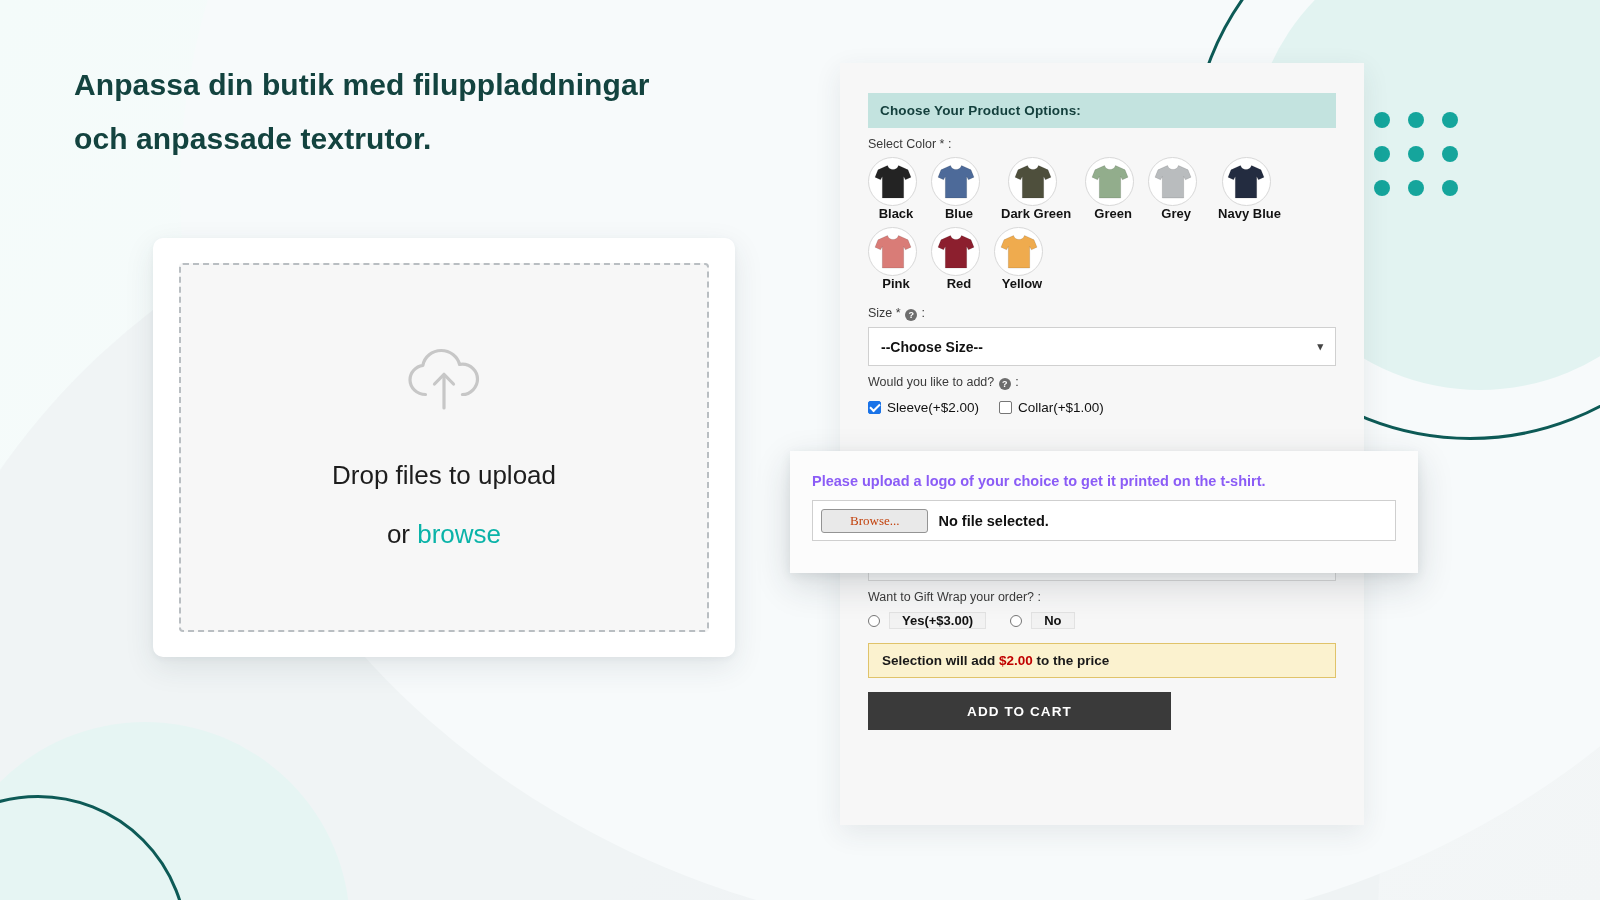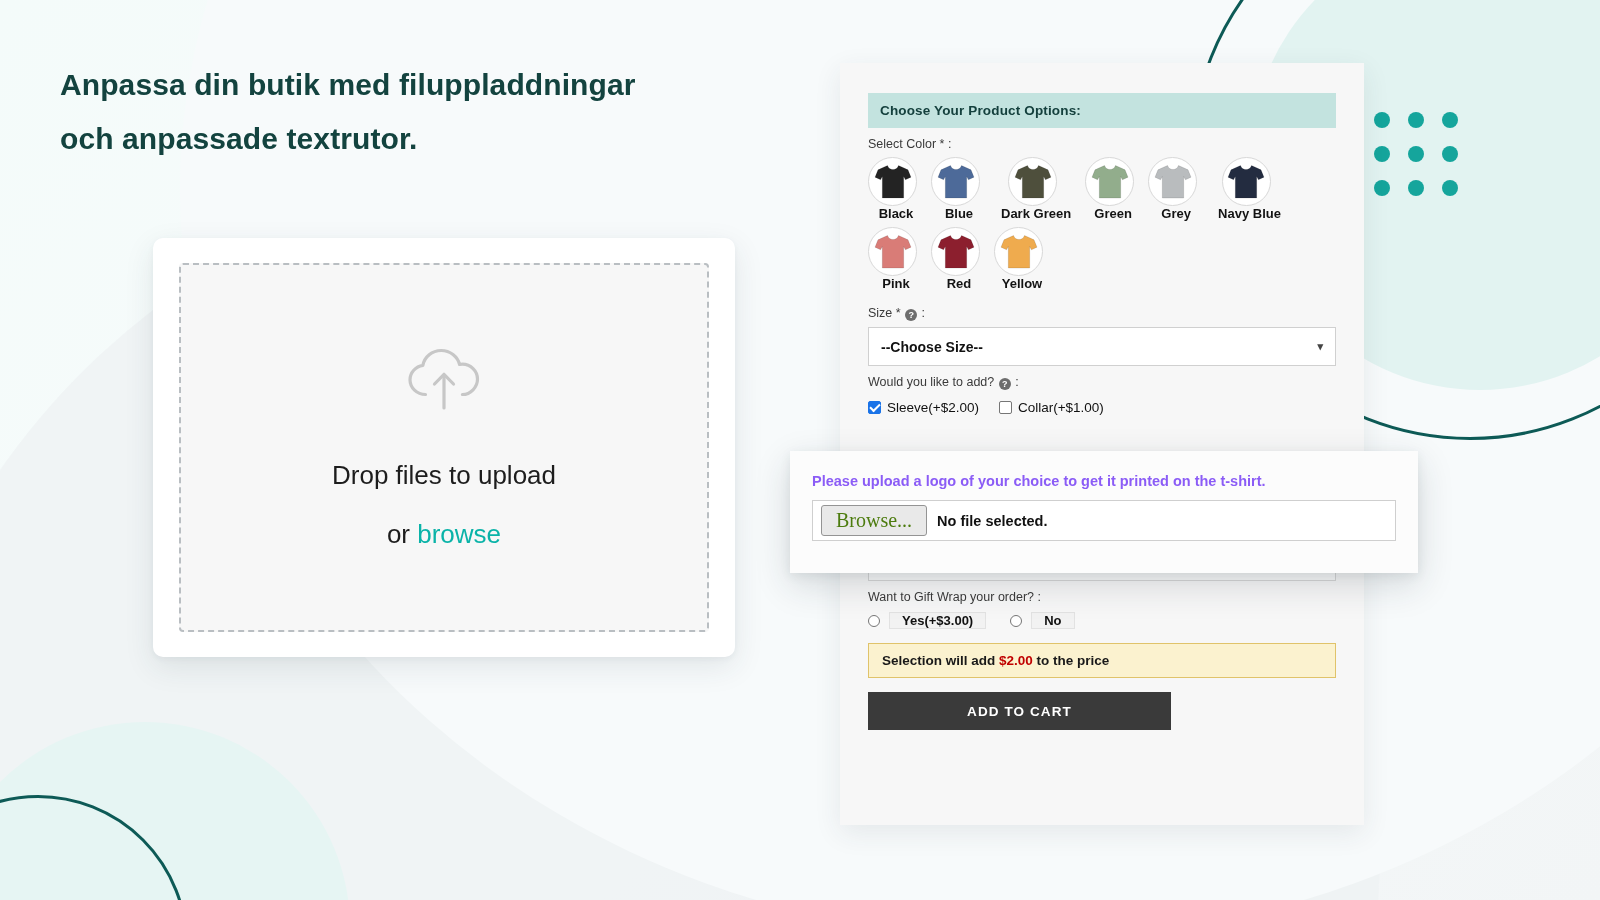--- a/index.html
+++ b/index.html
@@ -46,21 +46,21 @@
     border:3px solid #0d5a56;
   }
   .dot-grid {
     position:absolute; left:1374px; top:112px;
     display:grid; grid-template-columns:repeat(3,16px); gap:18px;
   }
   .dot-grid i { display:block; width:16px; height:16px; border-radius:50%; background:#15a59c; }
 
   
   .headline {
-    position:absolute; left:60px; top:58px; width:620px; z-index:3;
+    position:absolute; left:74px; top:58px; width:620px; z-index:3;
     font-size:30px; line-height:1.8; font-weight:600; color:#13433f;
     letter-spacing:.1px;
   }
 
   
   .upload-card {
     position:absolute; left:153px; top:238px; width:582px; height:419px; z-index:3;
     background:#fff; border-radius:10px;
     box-shadow:0 10px 30px rgba(40,60,70,.10), 0 2px 6px rgba(40,60,70,.05);
     display:flex; align-items:center; justify-content:center;
@@ -163,21 +163,21 @@
     box-shadow:0 12px 34px rgba(30,45,55,.16), 0 3px 10px rgba(30,45,55,.08);
   }
   .overlay-inner { padding:22px 22px 0 22px; }
   .overlay-note { font-size:14.5px; color:#8b5cf6; font-weight:700; }
   .file-field {
     margin-top:11px; height:41px; background:#fff; border:1px solid #cfcfcf;
     display:flex; align-items:center; padding:0 8px; gap:10px;
   }
   .browse-btn {
     background:#e9e9e9; border:1px solid #949494; border-radius:3px;
-    font-size:20px; color:#4d7c0f; padding:3px 14px; cursor:pointer;
+    font-size:13px; color:#c2410c; padding:3px 28px; cursor:pointer;
     font-family:"Liberation Serif", serif;
   }
   .file-name { font-size:14.5px; font-weight:700; color:#111; }
 </style>
 </head>
 <body>
 
 <div class="bg-layer">
   <div class="bg-swoosh"></div>
   <div class="bg-swoosh2"></div>

